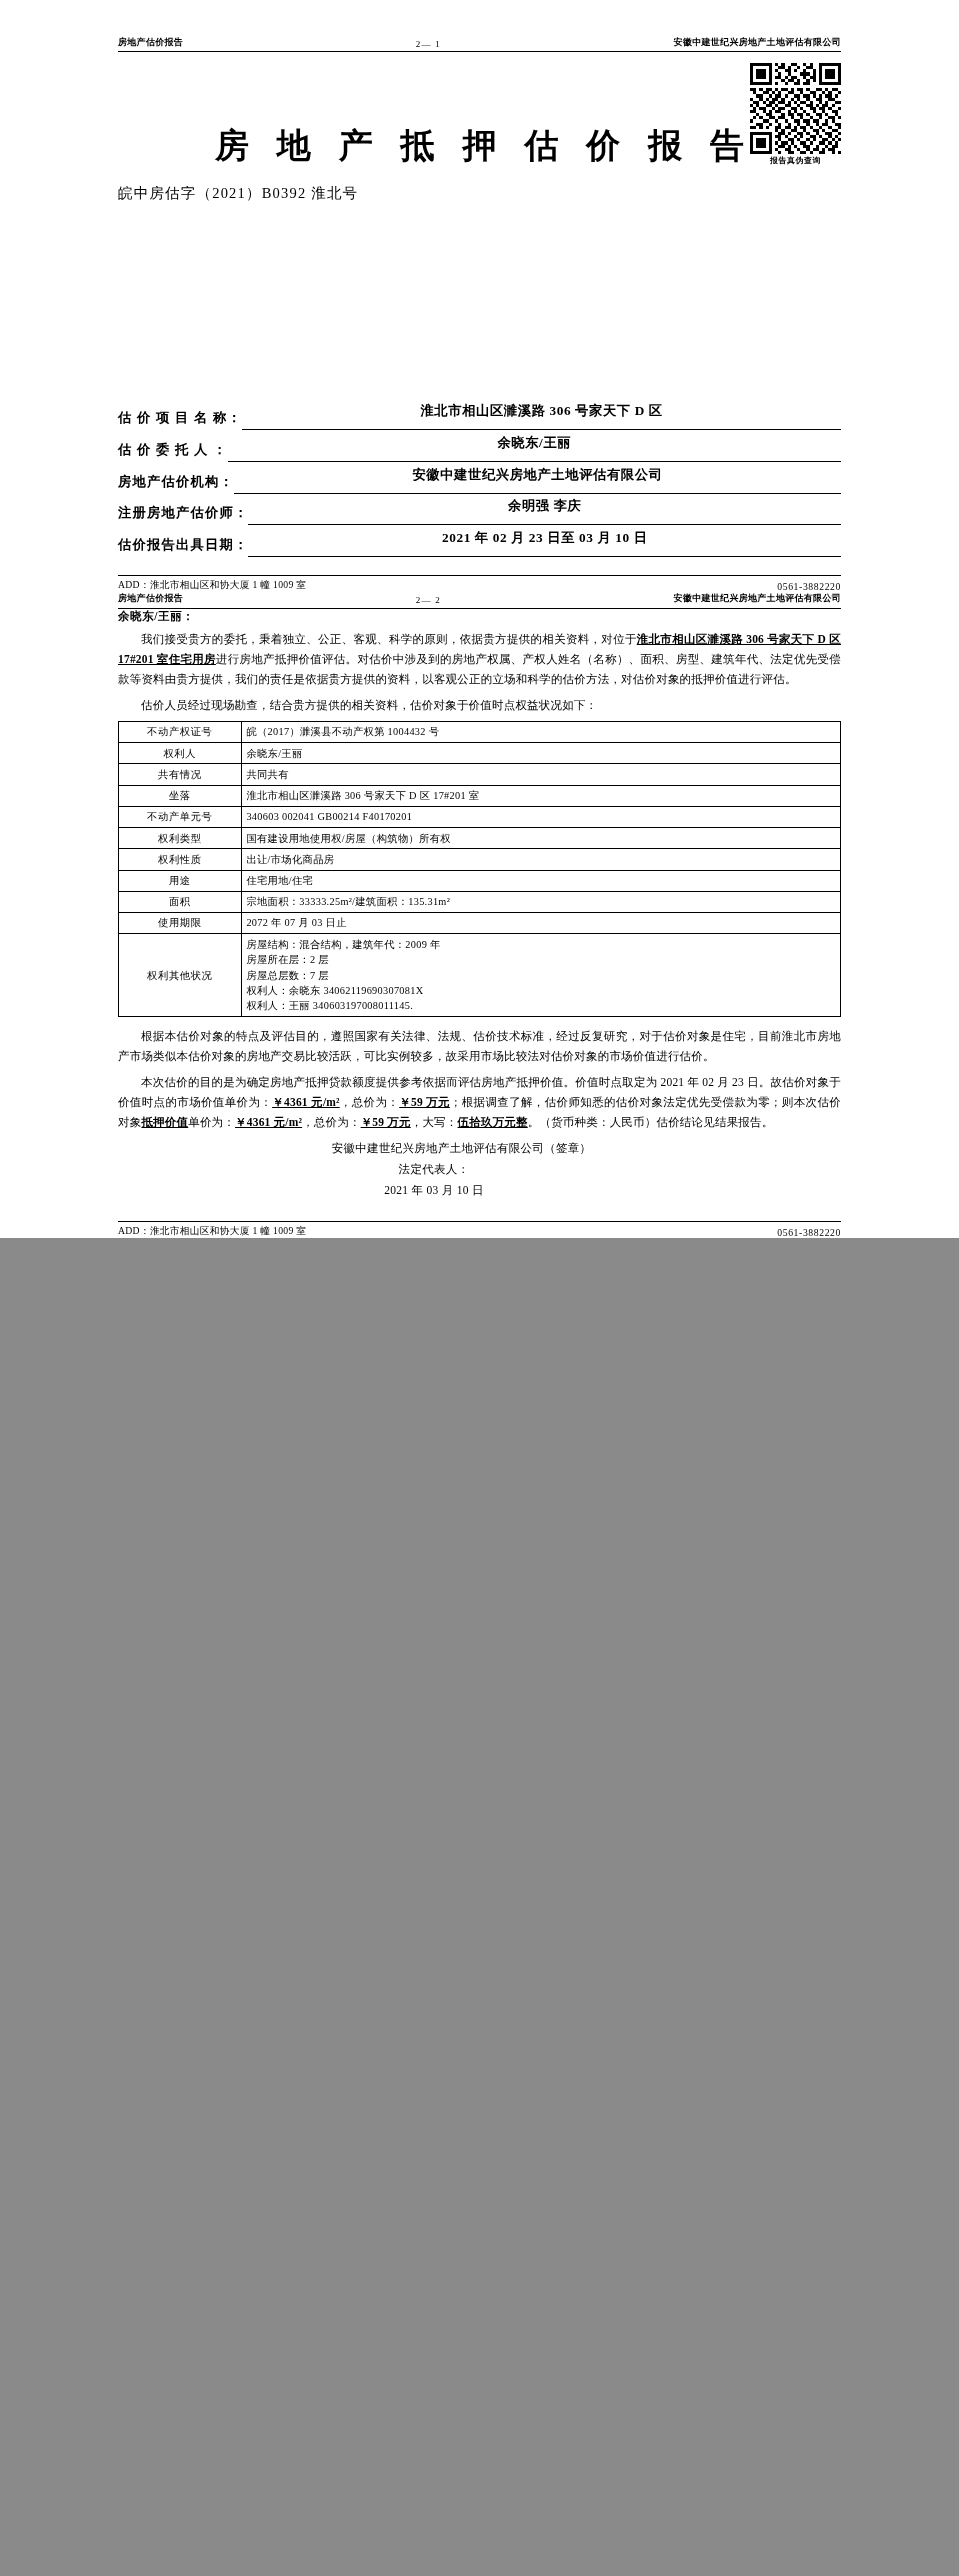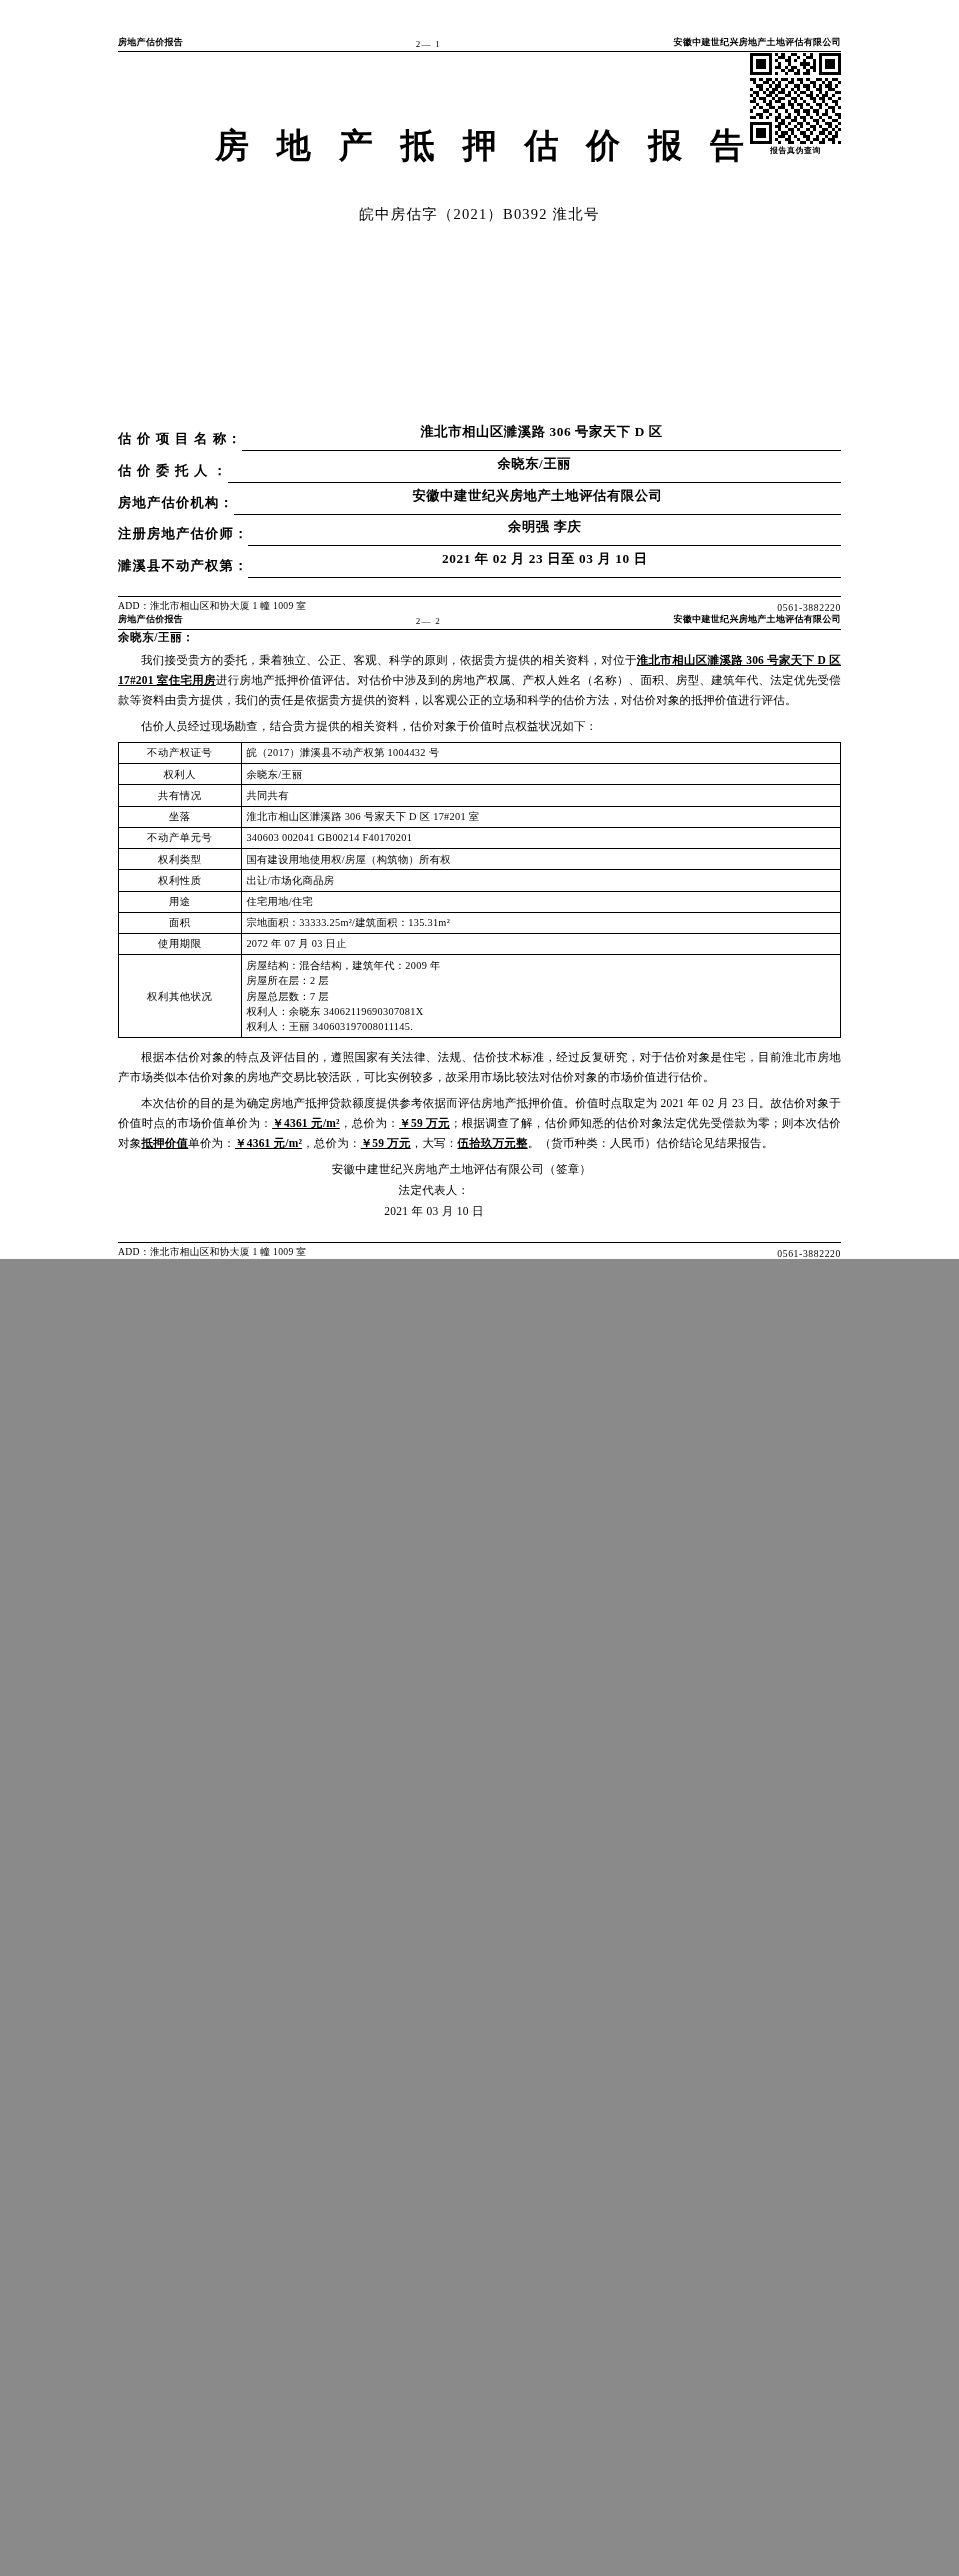--- a/index.html
+++ b/index.html
@@ -47,21 +47,21 @@
   }
   .runfoot .phone { font-family: "Liberation Serif", serif; letter-spacing: 0.6px;}
 
   
   .p1-top {
     height: 36px;
   }
   .qr-wrap {
     position: absolute;
     right: 118px;
-    top: 53px;
+    top: 63px;
     width: 91px;
     text-align: center;
   }
   .qr {
     width: 91px;
     height: 91px;
     display: block;
   }
   .qr-cap {
     font-size: 7.9px;
@@ -73,23 +73,22 @@
   .doc-title {
     text-align: center;
     font-size: 34px;
     font-weight: bold;
     letter-spacing: 9.7px;
     margin: 71px 0 0 0;
     padding-left: 9.7px;
     font-family: "Liberation Serif", serif;
   }
   .doc-number {
-    text-align: center;
     font-size: 14.5px;
-    margin-top: 36px;
+    margin-top: 15px;
     letter-spacing: 1.2px;
   }
   .fields {
     margin-top: 199px;
   }
   .frow {
     display: flex;
     align-items: flex-end;
     font-size: 13.3px;
     margin-bottom: 3.6px;
@@ -451,21 +450,21 @@
       </div>
       <div class="frow">
         <span class="flabel">房地产估价机构：</span>
         <span class="fvalue">安徽中建世纪兴房地产土地评估有限公司</span>
       </div>
       <div class="frow">
         <span class="flabel">注册房地产估价师：</span>
         <span class="fvalue">余明强      李庆</span>
       </div>
       <div class="frow">
-        <span class="flabel">濉溪县不动产权第：</span>
+        <span class="flabel">估价报告出具日期：</span>
         <span class="fvalue">2021 年 02 月 23 日至 03 月 10 日</span>
       </div>
     </div>
 
     <div class="runfoot p1-foot">
       <span>ADD：淮北市相山区和协大厦 1 幢 1009 室</span>
       <span class="phone">0561-3882220</span>
     </div>
   </div>
 </div>

